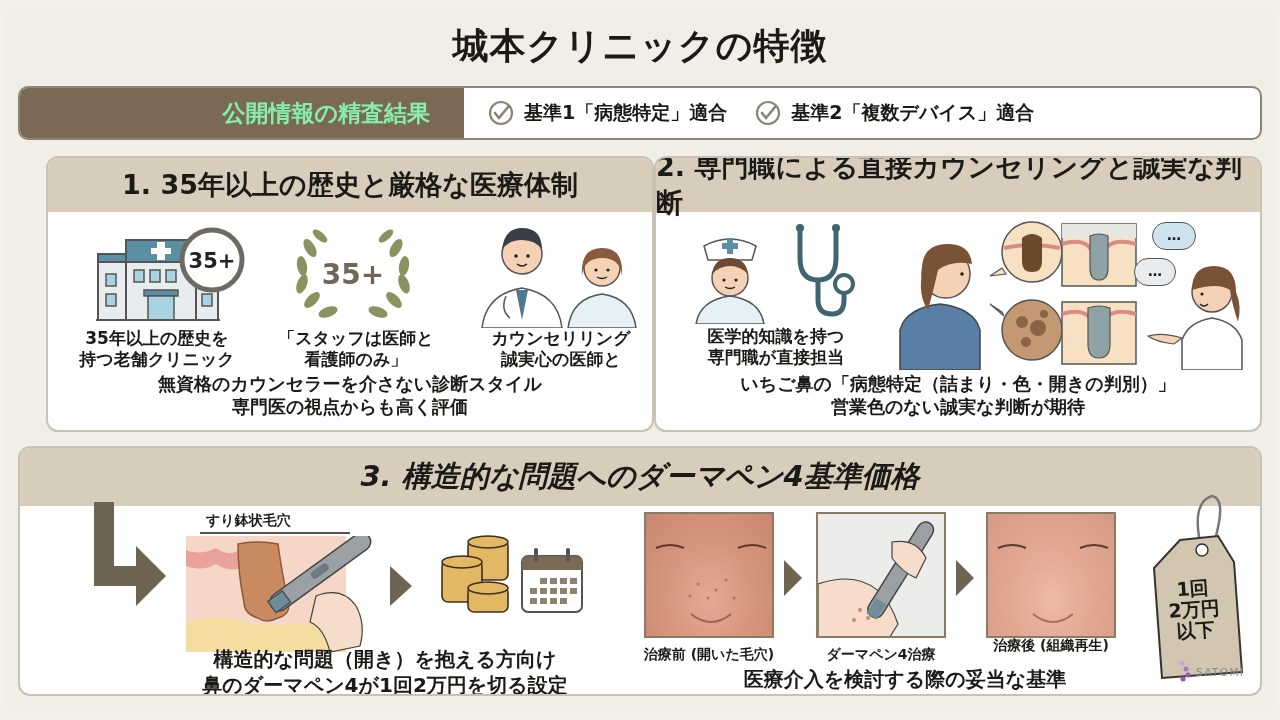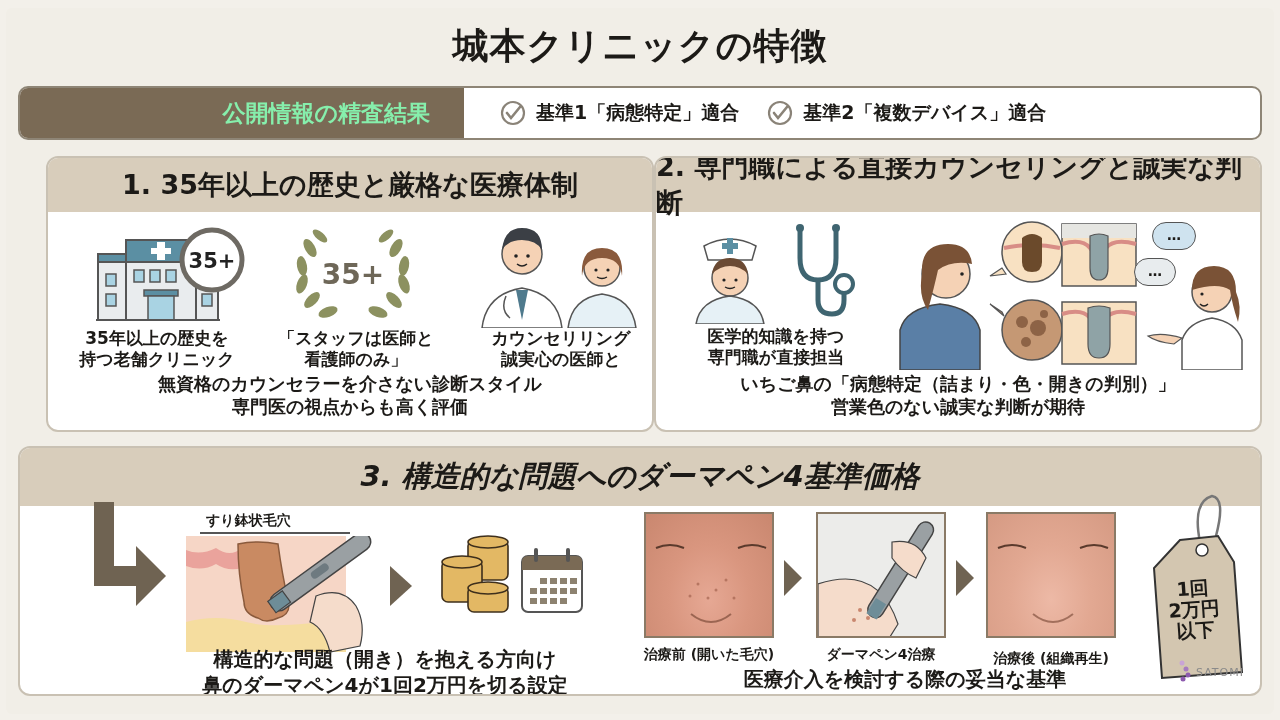--- a/index.html
+++ b/index.html
@@ -3,21 +3,21 @@
 <meta charset="utf-8">
 <style>
   *{box-sizing:border-box;margin:0;padding:0;}
   html,body{width:1280px;height:720px;overflow:hidden;}
   body{background:#f3f0ea;font-family:"DejaVu Sans","Liberation Sans",sans-serif;color:#1c1a17;position:relative;}
   .page-bg{position:absolute;left:6px;top:8px;width:1268px;height:706px;background:#f1eee7;border-radius:6px;}
   .title{position:absolute;left:0;top:22px;width:1280px;text-align:center;font-size:36px;font-weight:bold;letter-spacing:1px;}
   
   .summary{position:absolute;left:18px;top:86px;width:1244px;height:54px;border:2px solid #8e8576;border-radius:10px;background:#fff;overflow:hidden;display:flex;}
   .summary-label{width:444px;background:#7a6a55;color:#86efac;font-size:23px;font-weight:bold;display:flex;align-items:center;justify-content:flex-end;padding-right:34px;}
-  .summary-items{display:flex;align-items:center;padding-left:36px;gap:28px;}
+  .summary-items{display:flex;align-items:center;padding-left:24px;gap:28px;}
   .crit{display:flex;align-items:center;gap:10px;font-size:19px;font-weight:bold;}
   .check{width:26px;height:26px;}
   
   .panel{position:absolute;background:#fff;border:2px solid #c9c1b3;border-radius:12px;overflow:hidden;}
   .panel-head{background:#d8cdbb;height:54px;display:flex;align-items:center;justify-content:center;font-size:27px;font-weight:bold;}
   .p1{left:18px;top:156px;width:608px;height:276px;margin-left:28px;}
   .p2{left:654px;top:156px;width:608px;height:276px;}
   .p3{left:18px;top:446px;width:1244px;height:250px;}
   .p3 .panel-head{height:58px;font-size:29px;font-style:italic;}
   .abs{position:absolute;}
@@ -309,21 +309,21 @@
   <div class="photo" style="left:966px;top:64px;width:130px;height:126px;background:radial-gradient(ellipse at 50% 70%,#edb9a6 0%,#e2a892 45%,#d59a83 100%);">
     <svg width="130" height="126" viewBox="0 0 130 126">
         <path d="M10 34 q14 -6 28 0" stroke="#5a3a2c" stroke-width="2" fill="none"></path>
         <path d="M92 34 q14 -6 28 0" stroke="#5a3a2c" stroke-width="2" fill="none"></path>
         <path d="M45 100 q20 16 40 0" stroke="#a26f5c" stroke-width="2" fill="none"></path>
       </svg>
   </div>
 
   <div class="abs cap-sm" style="left:606px;top:198px;width:166px;">治療前 (開いた毛穴)</div>
   <div class="abs cap-sm" style="left:776px;top:198px;width:170px;">ダーマペン4治療</div>
-  <div class="abs cap-sm" style="left:946px;top:202px;width:170px;">治療後 (組織再生)</div>
+  <div class="abs cap-sm" style="left:946px;top:189px;width:170px;">治療後 (組織再生)</div>
   <div class="abs cap-lg" style="left:660px;top:220px;width:450px;font-size:20px;">医療介入を検討する際の妥当な基準</div>
 
   <svg class="abs" style="left:1120px;top:44px;" width="110" height="200" viewBox="0 0 110 200">
     <path d="M60 50 q-8 -40 12 -46 q14 2 4 40" fill="none" stroke="#777" stroke-width="2.5"></path>
     <path d="M40 48 l38 -4 l16 26 l8 110 l-80 6 l-8 -110z" fill="#d3c6b0" stroke="#333" stroke-width="2"></path>
     <circle cx="62" cy="58" r="6" fill="#fff" stroke="#333" stroke-width="1.5"></circle>
   </svg>
   <div class="abs tag-text" style="left:1138px;top:130px;width:72px;transform:rotate(-4deg);">
     <div>1回</div>
     <div>2万円</div>

